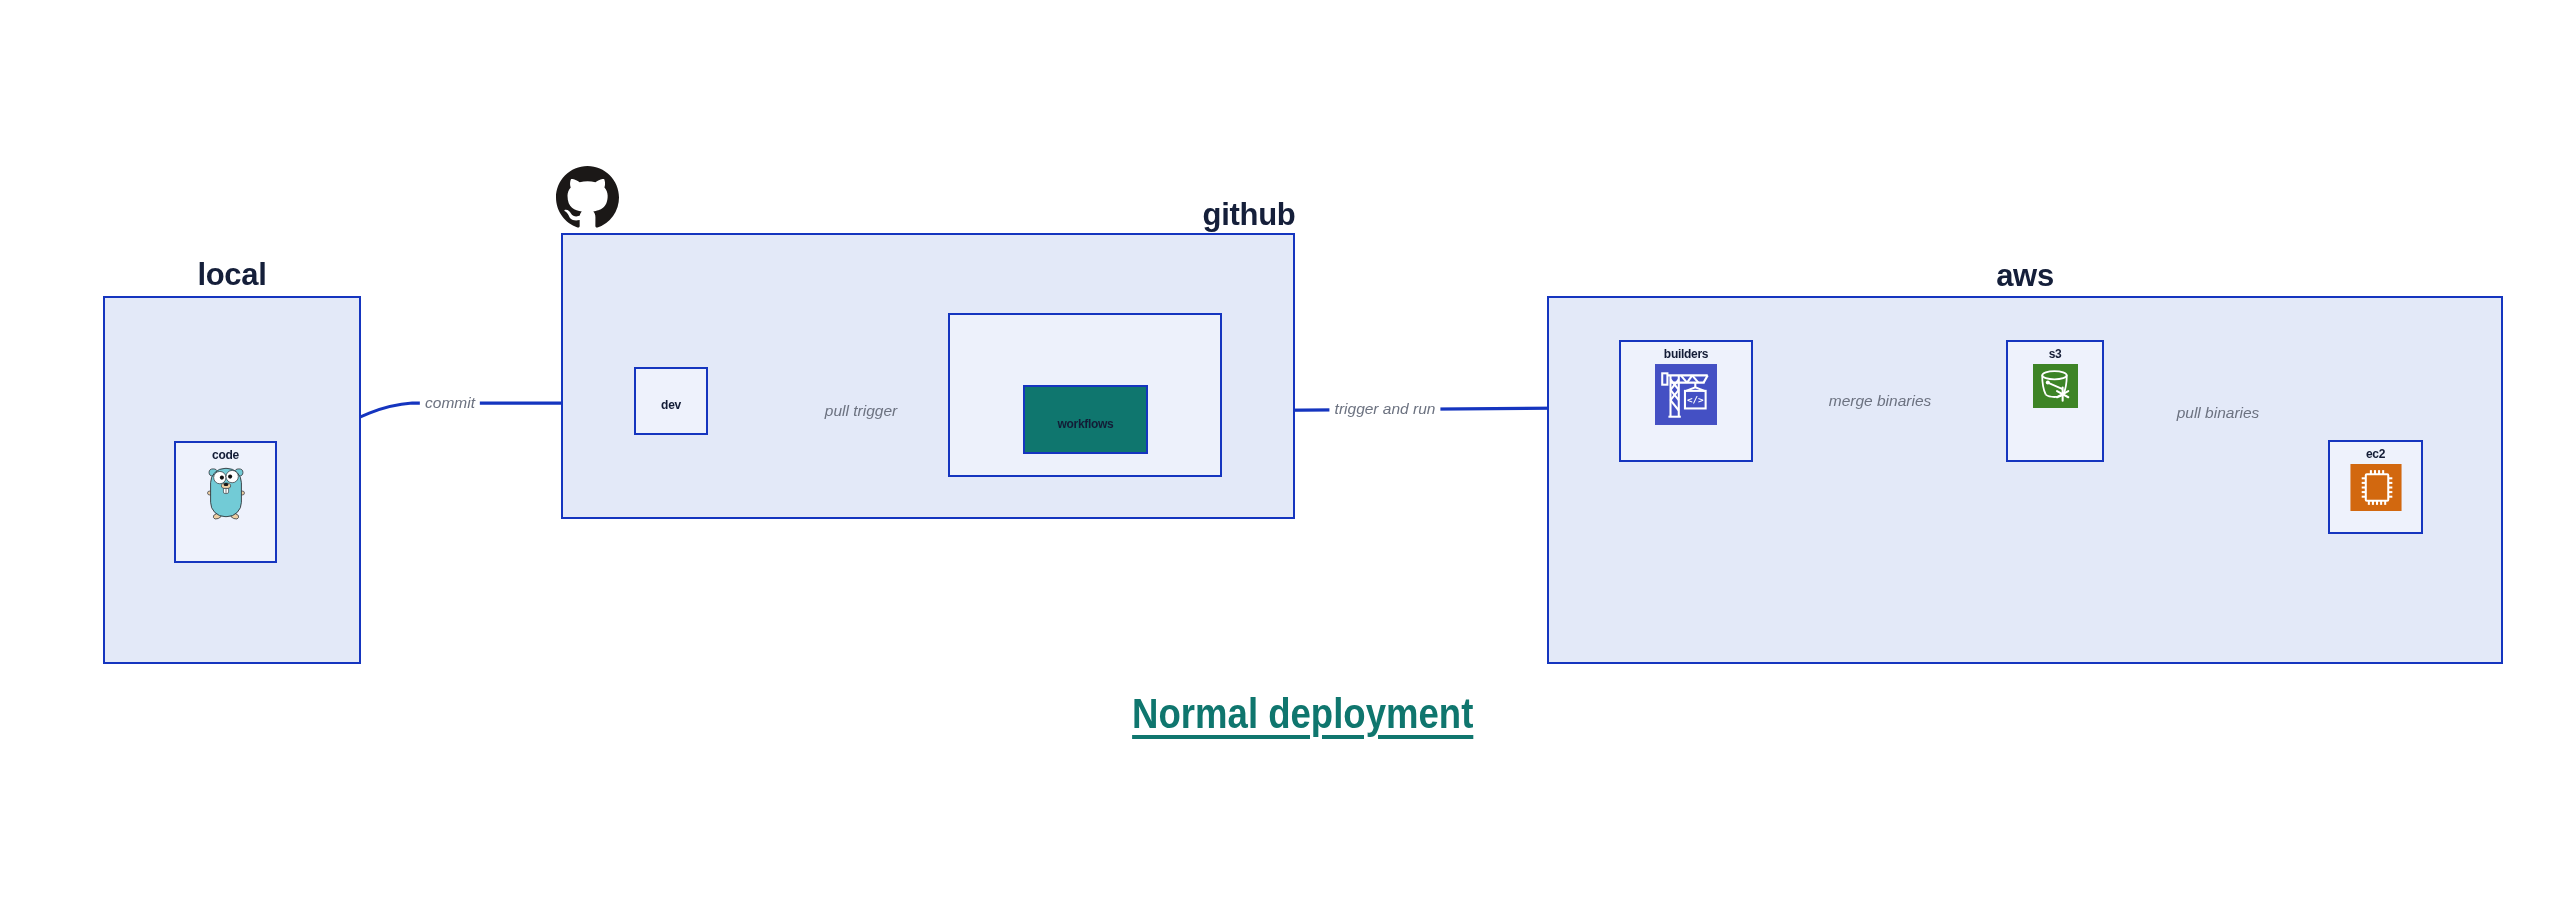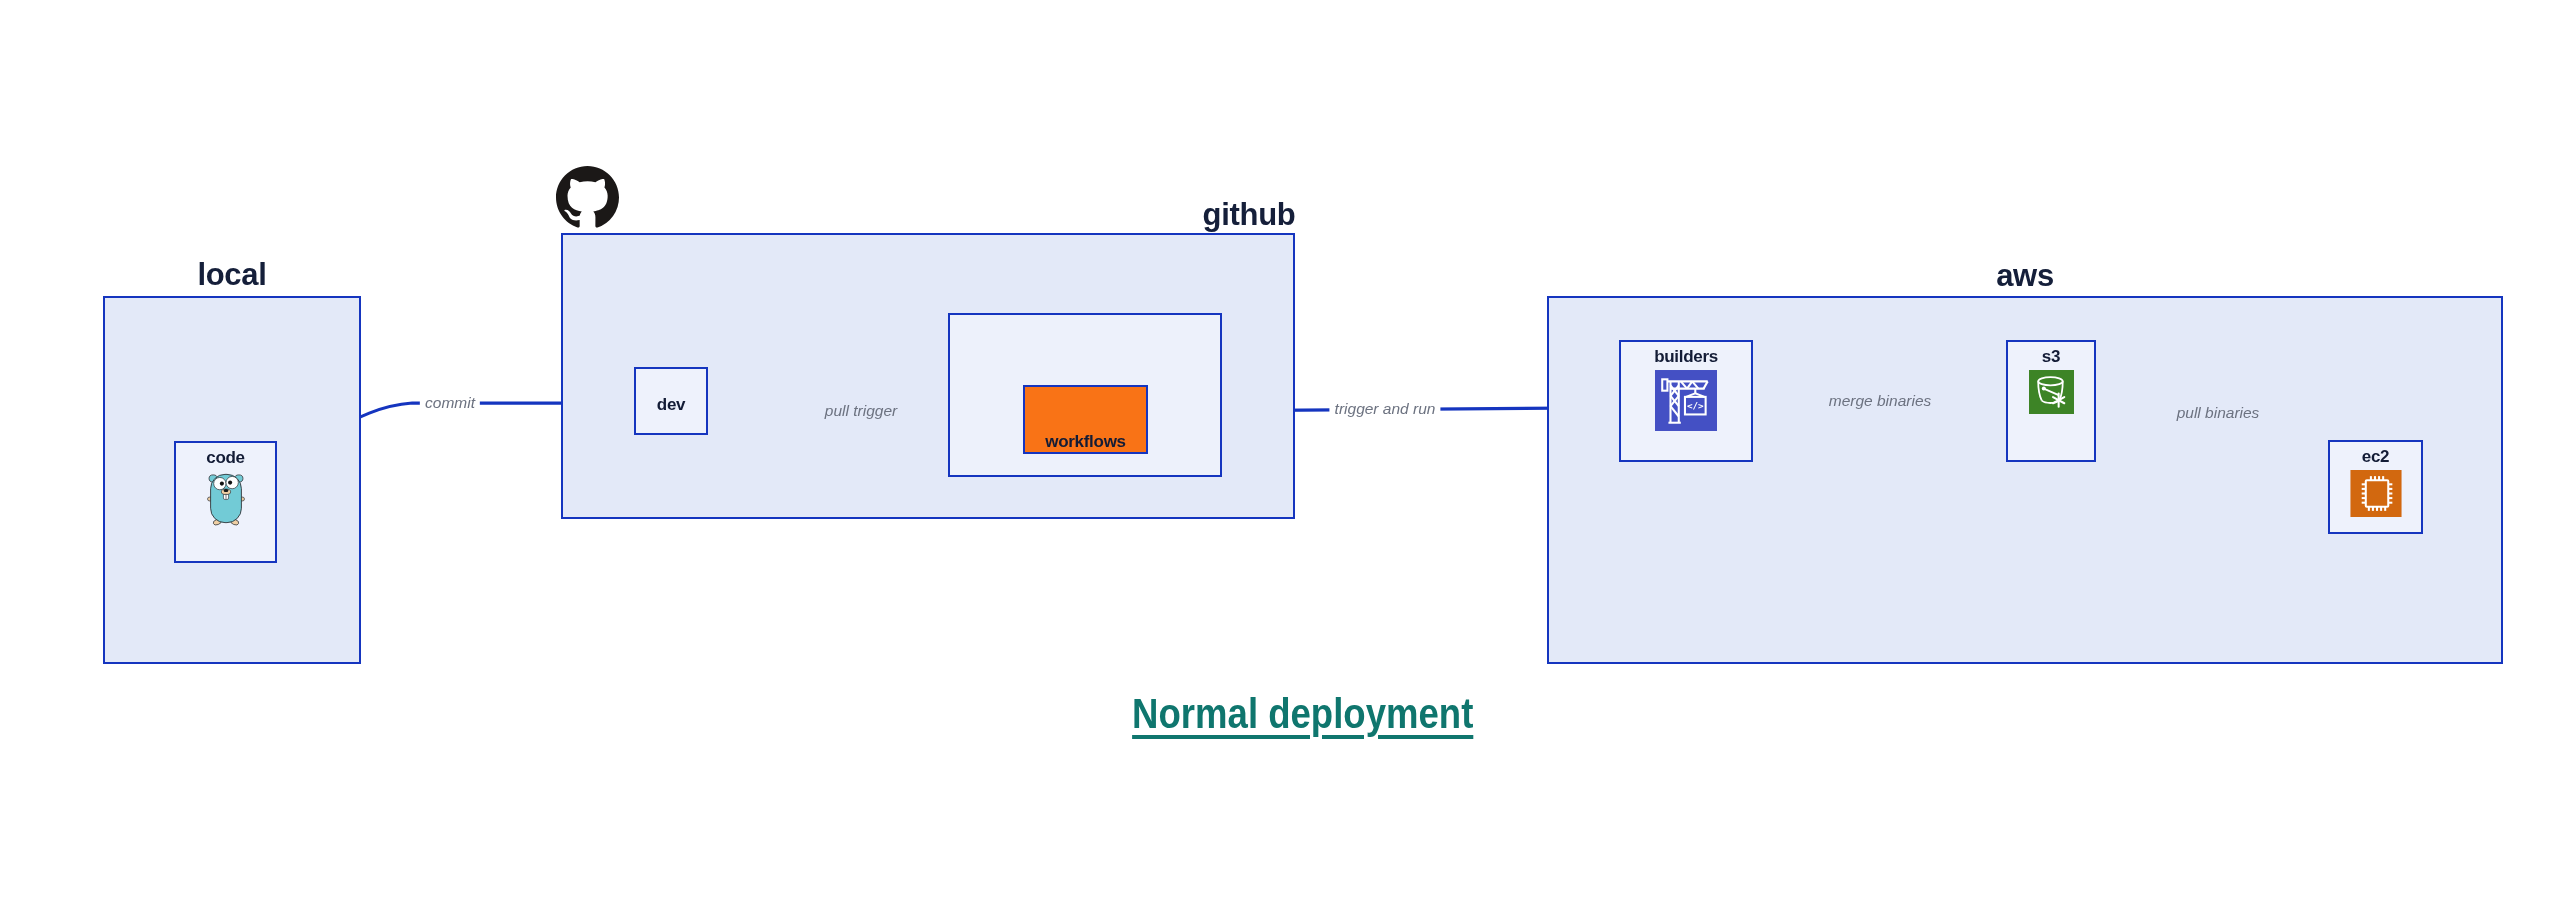--- a/index.html
+++ b/index.html
@@ -16,34 +16,34 @@
   #box-github{left:561px;top:233px;width:734px;height:286px;}
   #box-aws{left:1547px;top:296px;width:956px;height:368px;}
   #box-master{left:948px;top:313px;width:274px;height:164px;background:#EDF1FB;}
   .node{
     position:absolute;box-sizing:border-box;
     background:#EEF2FC;border:2.6px solid #1535BF;
     display:flex;flex-direction:column;align-items:center;
   }
   #node-code{left:174px;top:441px;width:103px;height:122px;}
   #node-dev{left:634px;top:367px;width:74px;height:68px;justify-content:center;}
-  #node-workflows{left:1023px;top:385px;width:125px;height:69px;justify-content:flex-end;background:#f97316;}
+  #node-workflows{left:1023px;top:385px;width:125px;height:69px;justify-content:center;background:#0f766e;}
   #node-builders{left:1619px;top:340px;width:134px;height:122px;}
-  #node-s3{left:2006px;top:340px;width:90px;height:122px;text-align:center;}
+  #node-s3{left:2006px;top:340px;width:98px;height:122px;text-align:center;}
   #node-ec2{left:2328px;top:440px;width:95px;height:94px;}
   .group-label{
     position:absolute;transform:translateX(-50%);
     color:#151F3A;font-size:31px;font-weight:600;letter-spacing:-0.3px;white-space:nowrap;
   }
   #label-local{left:232px;top:257px;}
   #label-github{left:1249px;top:197px;}
   #label-master{left:1084px;top:278px;}
   #label-aws{left:2025px;top:258px;}
   .node-label{
-    color:#131C36;font-size:17px;font-weight:700;letter-spacing:-0.3px;
+    color:#131C36;font-size:12px;font-weight:700;letter-spacing:-0.3px;
     margin-top:5.2px;white-space:nowrap;
   }
   #node-dev .node-label,#node-workflows .node-label{margin-top:8px;}
   .node-icon{margin-top:3.1px;line-height:0;}
   .edge-label{
     position:absolute;transform:translate(-50%,-50%);
     font-size:15.5px;font-style:italic;color:#6C7280;
     padding:0 5.2px;white-space:nowrap;
   }
   .on-white{background:#ffffff;}

